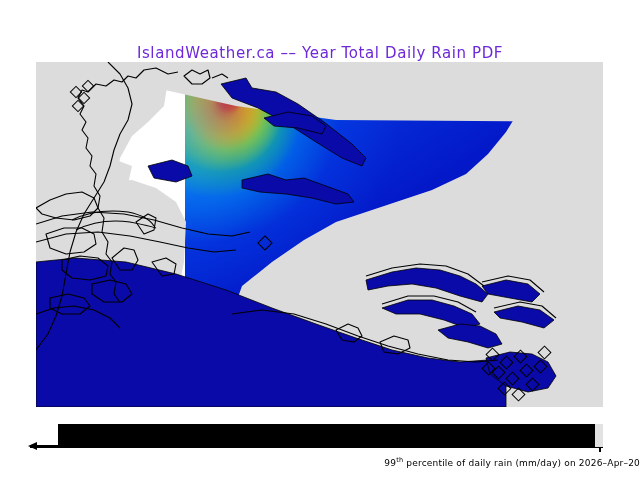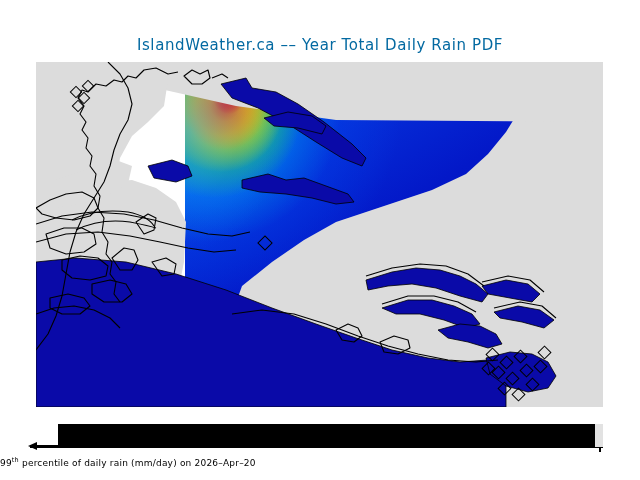--- a/index.html
+++ b/index.html
@@ -17,27 +17,27 @@
     position: relative;
     width: 640px;
     height: 480px;
     background: #ffffff;
   }
 
   
   #title {
     position: absolute;
     left: 0;
-    top: 36px;
+    top: 44px;
     width: 640px;
     text-align: center;
     font-family: "DejaVu Sans", sans-serif;
     font-size: 15px;
     letter-spacing: 0.6px;
-    color: #0369a1;
+    color: #6d28d9;
     white-space: nowrap;
   }
 
   
   #plot {
     position: absolute;
     left: 36px;
     top: 62px;
     width: 567px;
     height: 345px;
@@ -166,21 +166,21 @@
     height: 5px;
     background: #000000;
   }
 
   
   #caption {
     position: absolute;
     left: 0;
     top: 456px;
     width: 640px;
-    text-align: left;
+    text-align: right;
     font-family: "DejaVu Sans", sans-serif;
     font-size: 9px;
     letter-spacing: 0.2px;
     color: #000000;
     white-space: nowrap;
   }
   #caption sup {
     font-size: 6.5px;
     vertical-align: super;
   }

